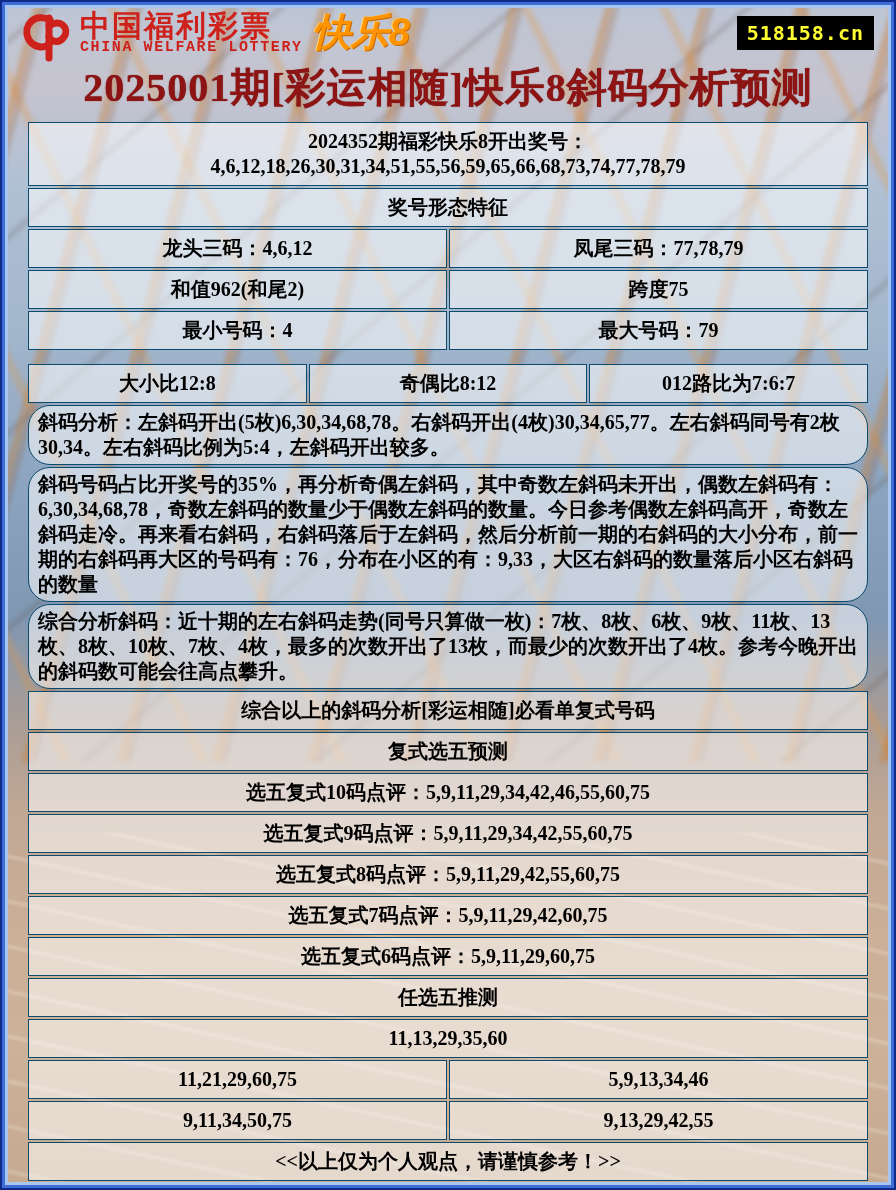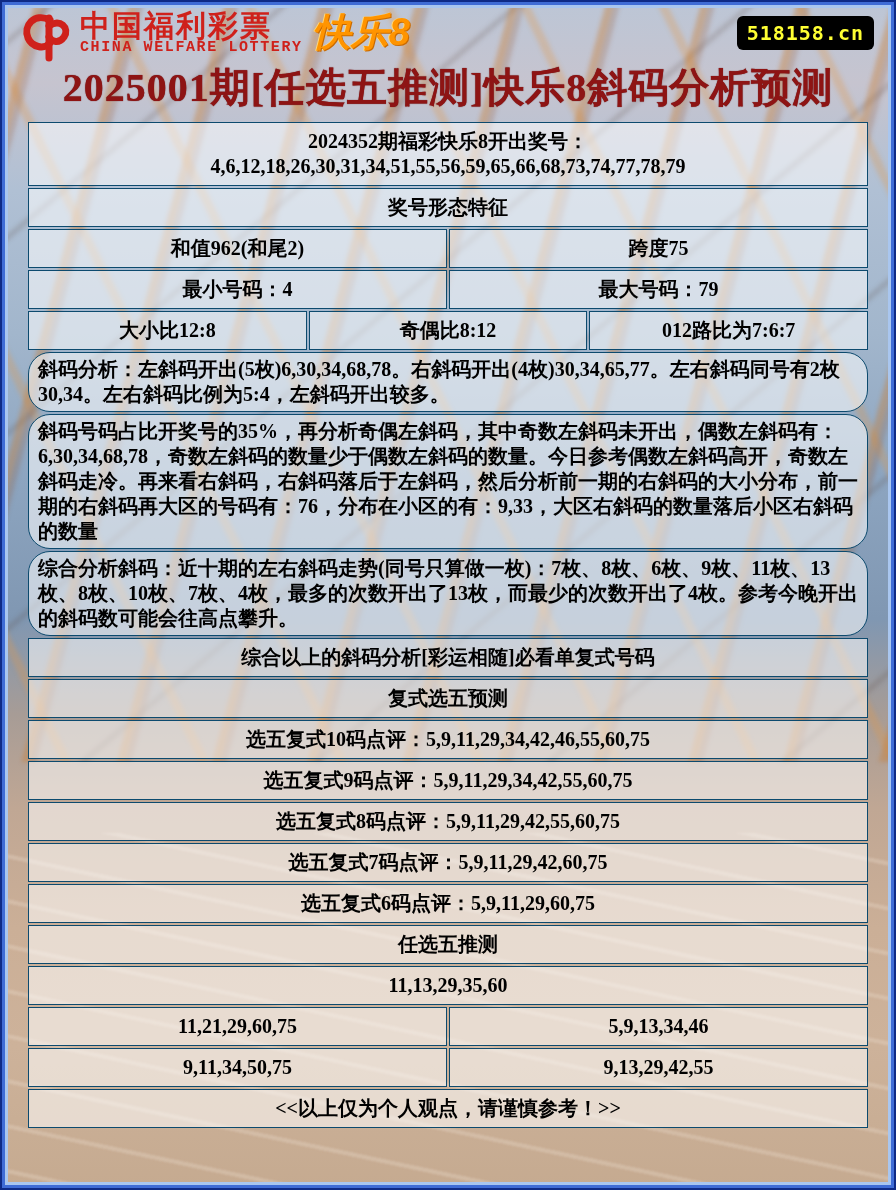--- a/index.html
+++ b/index.html
@@ -34,36 +34,36 @@
   .logo-mark{width:54px;height:52px;}
   .logo-text{margin-left:8px;display:flex;flex-direction:column;}
   .logo-cn{color:#cf211b;font-weight:bold;font-size:30px;line-height:32px;letter-spacing:2px;
            font-family:"Liberation Sans","DejaVu Sans",sans-serif;}
   .logo-en{color:#cf211b;font-weight:bold;font-size:15px;letter-spacing:1.6px;line-height:11px;
            font-family:Liberation Mono, monospace;}
   .brand{margin-left:10px;margin-top:2px;font-size:38px;line-height:40px;font-weight:900;font-style:italic;
          color:#ff9400;text-shadow:1px 1px 0 #c96a00, -1px 0 0 #ffd977;
          font-family:"Liberation Sans","DejaVu Sans",sans-serif;text-align:center;}
   .site-badge{position:absolute;top:16px;right:22px;background:#000;color:#ffff33;z-index:10;
-              font:bold 20px/22px "DejaVu Sans Mono",monospace;padding:6px 10px;letter-spacing:1px;border-radius:6px;}
+              font:bold 20px/22px "DejaVu Sans Mono",monospace;padding:6px 10px;letter-spacing:1px;}
   .page-title{position:absolute;left:0;right:0;top:64px;text-align:center;z-index:10;
               color:#8e1414;font-weight:bold;font-size:40px;line-height:48px;letter-spacing:1px;
               text-shadow:0 0 1px #5e0a0a;}
 
   
   .board{position:absolute;left:28px;top:122px;width:840px;z-index:10;
          display:flex;flex-direction:column;gap:2px;box-sizing:border-box;}
   .row{display:flex;gap:2px;}
   .cell{flex:1;border:1px solid #0c4a6e;background:rgba(255,255,255,.55);
         color:#000;font-weight:bold;font-size:20px;line-height:25px;
         text-align:center;padding:6px 6px;box-sizing:border-box;
         display:flex;flex-direction:column;justify-content:center;}
   .cell.para{text-align:left;padding:4px 9px;display:block;border-radius:22px;}
   .row.cols2 .cell{flex-basis:50%;}
-  .row.cols3 .cell{flex-basis:33.33%;}
+  .row.cols3 .cell{flex-basis:33.33%;margin-top:12px;}
   .line{display:block;}
 </style>
 </head>
 <body>
 
 <div class="page">
   <div class="photo-bg"></div>
   <div class="branches"></div>
   <div class="sand-specks"></div>
 
@@ -73,35 +73,39 @@
       <path d="M31 8 L31 48" stroke="#cf211b" stroke-width="7" stroke-linecap="round"></path>
       <path d="M31 16 C42 8 52 18 46 27 C41 34 34 32 31 27" stroke="#cf211b" stroke-width="7" fill="none" stroke-linecap="round"></path>
     </svg>
     <div class="logo-text">
       <span class="logo-cn">中国福利彩票</span>
       <span class="logo-en">CHINA WELFARE LOTTERY</span>
     </div>
     <span class="brand">快乐8</span>
   </div>
   <div class="site-badge">518158.cn</div>
-  <div class="page-title">2025001期[任选五推测]快乐8斜码分析预测</div>
+  <div class="page-title">2025001期[彩运相随]快乐8斜码分析预测</div>
 
   <div class="board">
 
     <div class="row">
         <div class="cell">
       <span class="line">2024352期福彩快乐8开出奖号：</span>
       <span class="line">4,6,12,18,26,30,31,34,51,55,56,59,65,66,68,73,74,77,78,79</span>
     </div>
       </div>
 
     <div class="row">
         <div class="cell">奖号形态特征</div>
       </div>
 
+    <div class="row cols2">
+      <div class="cell">龙头三码：4,6,12</div>
+      <div class="cell">凤尾三码：77,78,79</div>
+    </div>
 
     <div class="row cols2">
       <div class="cell">和值962(和尾2)</div>
       <div class="cell">跨度75</div>
     </div>
 
     <div class="row cols2">
       <div class="cell">最小号码：4</div>
       <div class="cell">最大号码：79</div>
     </div>

